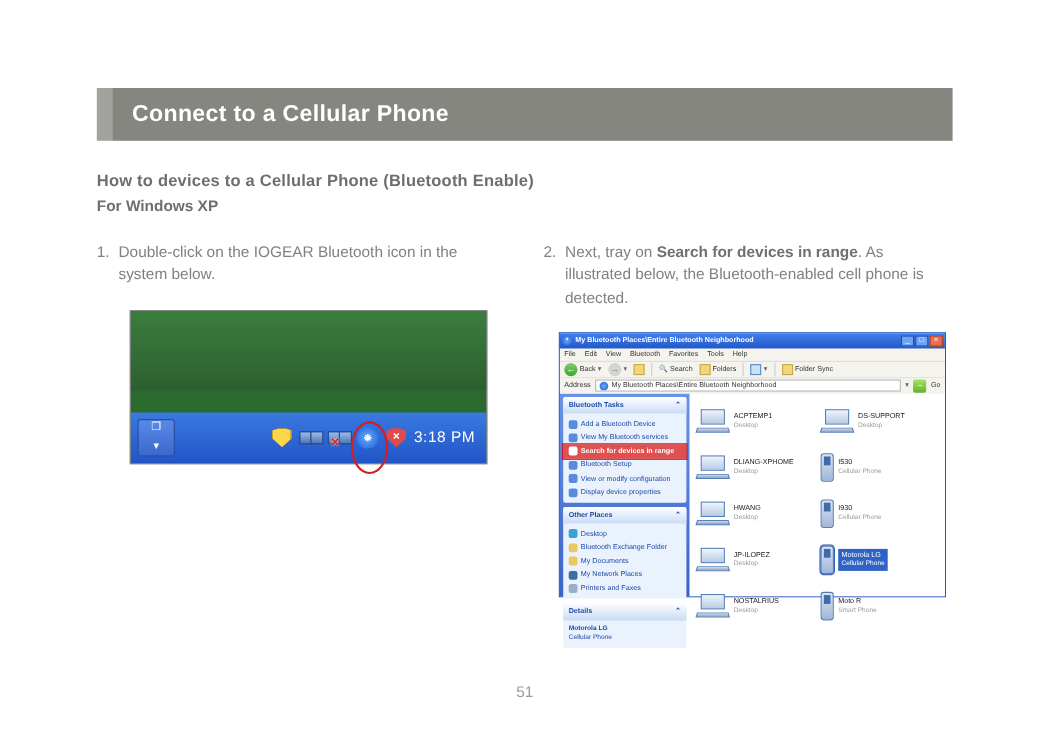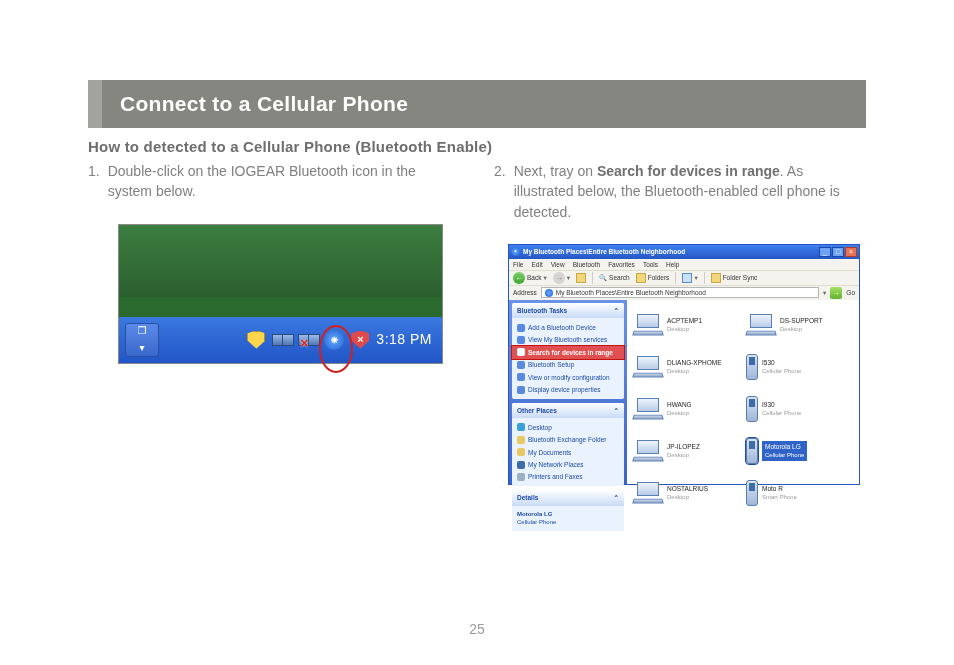--- a/index.html
+++ b/index.html
@@ -10,21 +10,21 @@
     background: #ffffff;
     position: relative;
     overflow: hidden;
   }
   .page {
     padding: 80px 88px 0 88px;
   }
   .title-bar {
     display: flex;
     align-items: stretch;
-    margin-bottom: 10px;
+    margin-bottom: 28px;
   }
   .title-accent {
     width: 14px;
     background: #a3a39e;
   }
   .title-main {
     flex: 1;
     background: #868681;
     color: #ffffff;
     font-size: 21px;
@@ -246,21 +246,22 @@
 </head>
 <body>
 
 <div class="page">
 
   <div class="title-bar">
     <div class="title-accent"></div>
     <div class="title-main">Connect to a Cellular Phone</div>
   </div>
 
-  <div class="section-heading">How to detected to a Cellular Phone (Bluetooth Enable)</div>
+  <div class="section-heading">How to devices to a Cellular Phone (Bluetooth Enable)</div>
+  <div class="os-heading">For Windows XP</div>
 
   <div class="columns">
 
     <div class="col">
       <div class="step">
         <div class="step-num">1.</div>
         <div class="step-text">Double-click on the IOGEAR Bluetooth icon in the system below.</div>
       </div>
 
       <div class="fig-tray">
@@ -548,13 +549,13 @@
                 </div>
               </div>
             </div>
         </div>
       </div>
 
     </div>
   </div>
 </div>
 
-<div class="page-number">25</div>
+<div class="page-number">51</div>
 
 </body></html>

